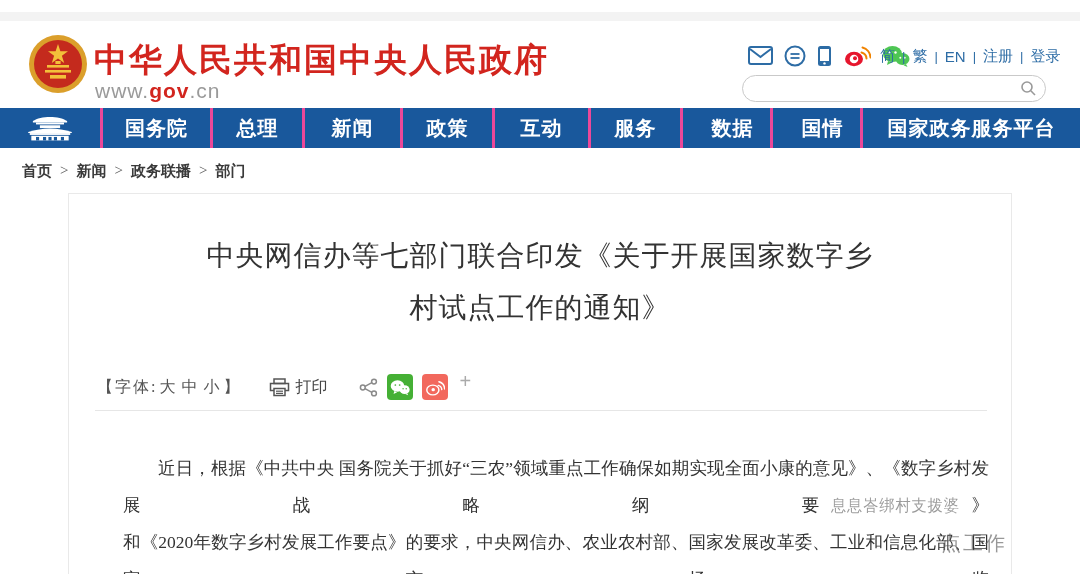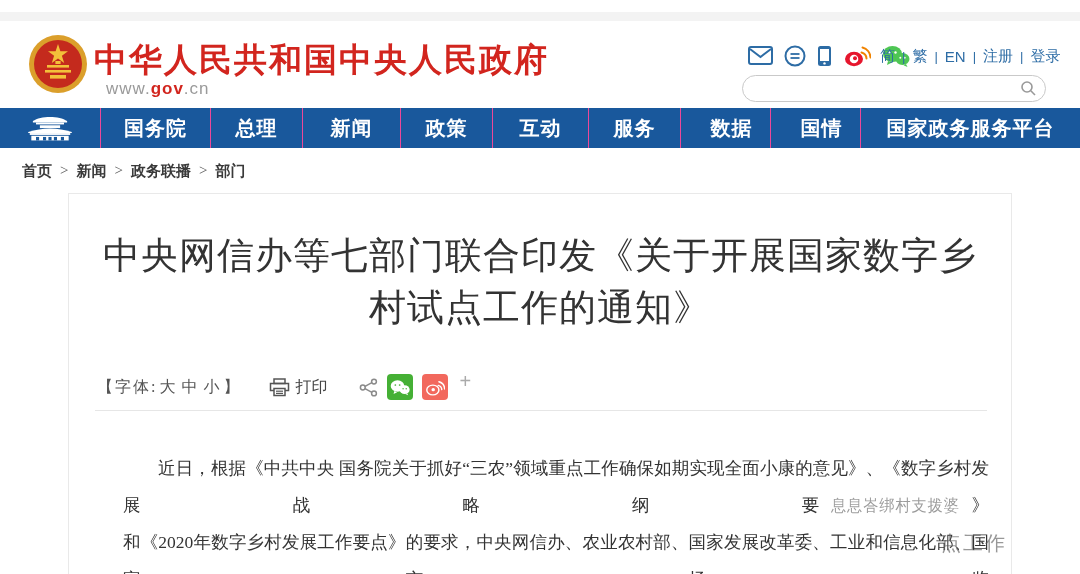--- a/index.html
+++ b/index.html
@@ -7,22 +7,22 @@
     font-family:"Liberation Serif", serif; }
   .page { position:relative; width:1080px; height:574px; background:#fff; }
 
   
   .top-band { position:absolute; top:12px; left:0; width:100%; height:9px; background:#f3f3f3; }
 
   
   .emblem { position:absolute; left:28px; top:34px; width:60px; height:60px; }
   .site-title { position:absolute; left:94px; top:38px; font-family:"Liberation Sans",sans-serif;
     font-size:33px; font-weight:700; color:#d2251e; letter-spacing:2px; }
-  .site-url { position:absolute; left:106px; top:79px; font-family:"Liberation Sans",sans-serif;
-    font-size:17px; color:#9a9a9a; letter-spacing:1px; }
+  .site-url { position:absolute; left:95px; top:79px; font-family:"Liberation Sans",sans-serif;
+    font-size:21px; color:#9a9a9a; letter-spacing:1px; }
   .site-url .gov { color:#d2251e; font-weight:700; }
 
   .util-icons { position:absolute; left:748px; top:44px; display:flex; align-items:center; gap:11px; }
   .util-icons .uicon { display:inline-flex; cursor:pointer; }
 
   .lang-links { position:absolute; left:880px; top:47px; font-family:"Liberation Sans",sans-serif;
     font-size:15px; color:#2d6ca5; display:flex; gap:7px; align-items:center; }
   .lang-links a { color:#2d6ca5; text-decoration:none; cursor:pointer; }
   .lang-links .sep { color:#2d6ca5; font-size:13px; }
 
@@ -31,36 +31,36 @@
     align-items:center; padding:0 8px 0 14px; }
   .search-box input { flex:1; border:none; outline:none; font-size:13px; background:transparent; height:20px; }
   .search-box .mag { cursor:pointer; display:inline-flex; }
 
   
   .nav { position:absolute; left:0; top:108px; width:1080px; height:40px; background:#19589c;
     display:flex; align-items:stretch; }
   .nav-cell { display:flex; align-items:center; justify-content:center; color:#fff;
     font-family:"Liberation Sans",sans-serif; font-size:20px; font-weight:700;
     letter-spacing:1px; cursor:pointer; }
-  .nav-cell + .nav-cell { border-left:1px solid #ec4899; }
+  .nav-cell + .nav-cell { border-left:3px solid #ec4899; }
   .nav-home { width:100px; } .w110{width:110px;} .w92{width:92px;} .w98{width:98px;}
   .w96{width:96px;} .w90{width:90px;padding-left:12px;} .nav-platform { flex:1; }
 
   
   .breadcrumb { position:absolute; left:22px; top:162px; font-size:15px; font-weight:700;
     color:#3a3a3a; display:flex; gap:8px; }
   .breadcrumb .crumb { cursor:pointer; }
   .breadcrumb .bsep { color:#555; font-weight:400; }
 
   
   .panel { position:absolute; left:68px; top:193px; width:944px; height:420px;
     background:#fff; border:1px solid #e9e9e9; }
 
   .a-title { position:absolute; top:36px; left:0; width:100%; text-align:center;
-    font-family:"Liberation Sans",sans-serif; font-size:37px; font-weight:500;
+    font-family:"Liberation Sans",sans-serif; font-size:28px; font-weight:500;
     color:#333; line-height:52px; letter-spacing:1px; }
 
   .meta { position:absolute; top:170px; left:28px; right:22px; height:30px;
     display:flex; justify-content:space-between; align-items:center; }
   .meta-left { font-size:16px; color:#8b8b8b; display:flex; gap:10px; align-items:center; }
   .meta-left .src { color:#6e6e6e; }
   .meta-right { display:flex; align-items:center; gap:10px;margin-top:16px; }
   .font-widget { font-size:16px; color:#555; letter-spacing:2px; }
   .font-widget .fsize { cursor:pointer; margin:0 2px; }
   .print-btn { display:flex; align-items:center; gap:5px; margin-left:18px; cursor:pointer;

